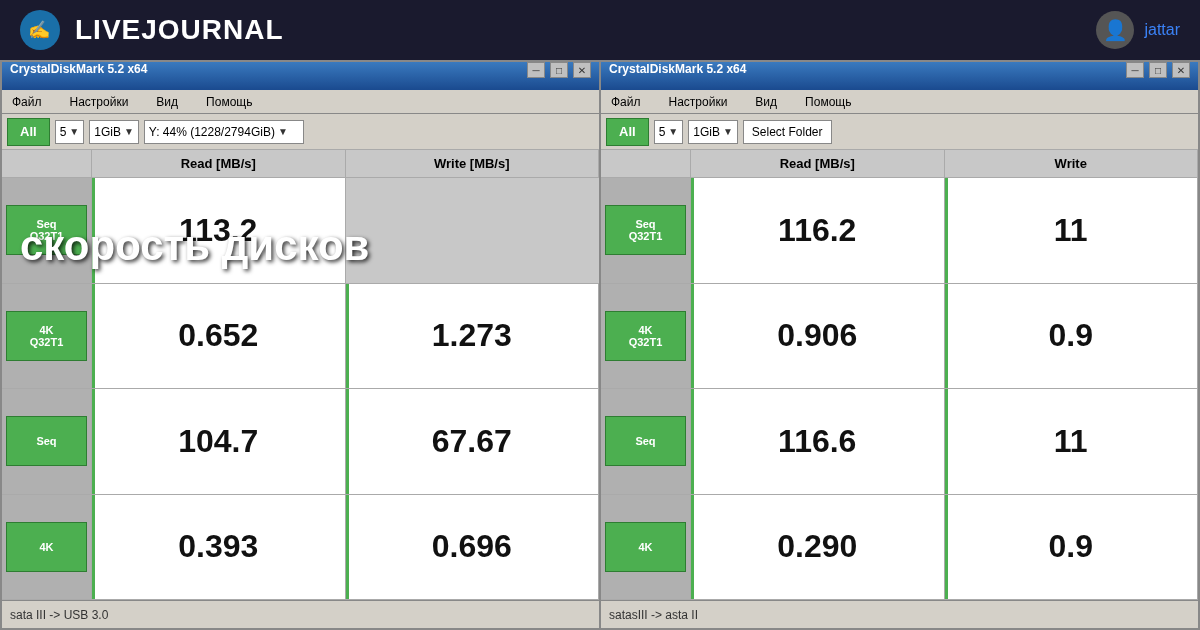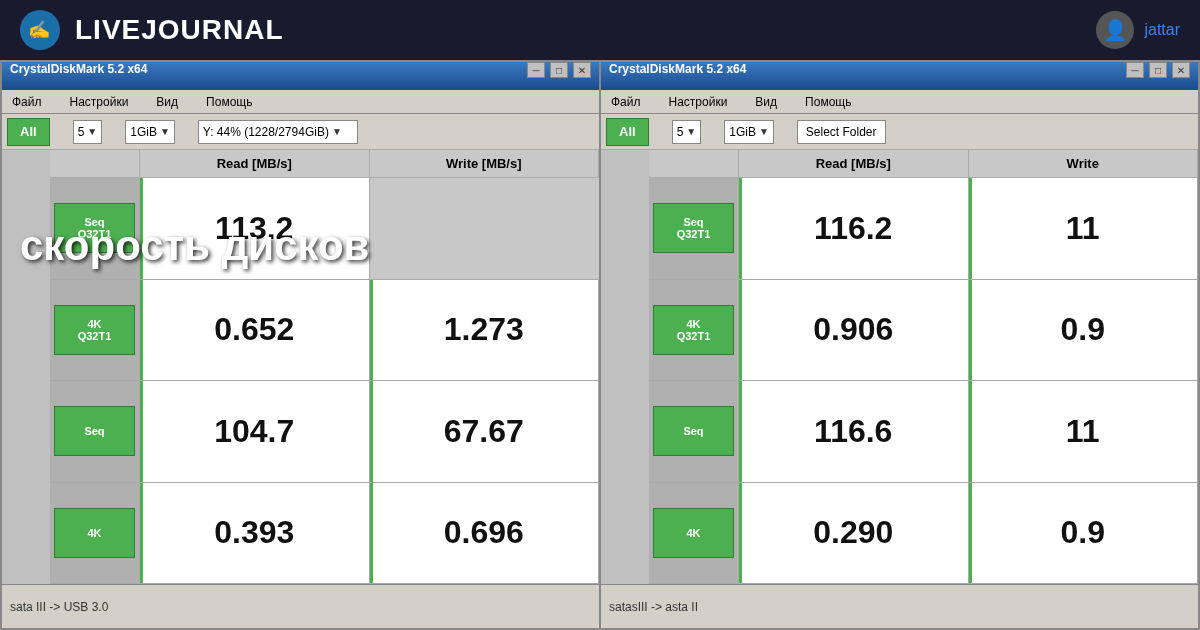--- a/index.html
+++ b/index.html
@@ -160,21 +160,21 @@
       padding: 2px 5px;
     }
 
     
     .toolbar {
       height: 36px;
       background: #d4d0c8;
       display: flex;
       align-items: center;
       padding: 3px 5px;
-      gap: 23px;
+      gap: 5px;
       border-bottom: 1px solid #aaa;
     }
 
     .all-btn {
       background: #4caf50;
       color: white;
       border: 1px solid #2e7d32;
       padding: 4px 12px;
       font-size: 13px;
       font-weight: bold;
@@ -209,21 +209,20 @@
       display: flex;
       align-items: center;
     }
 
     
     .bench-grid {
       flex: 1;
       display: flex;
       flex-direction: column;
       background: #c8c8c8;
-      margin-left: 48px;
     }
 
     
     .grid-header {
       display: grid;
       grid-template-columns: 90px 1fr 1fr;
       height: 28px;
       border-bottom: 1px solid #aaa;
     }
 
@@ -289,21 +288,21 @@
       position: absolute;
       top: 0;
       left: 0;
       width: 3px;
       height: 100%;
       background: #4caf50;
     }
 
     
     .status-bar {
-      height: 44px;
+      height: 28px;
       background: #d4d0c8;
       border-top: 1px solid #888;
       display: flex;
       align-items: center;
       padding: 0 8px;
       font-size: 12px;
       color: #333;
     }
   </style>
 </head>

